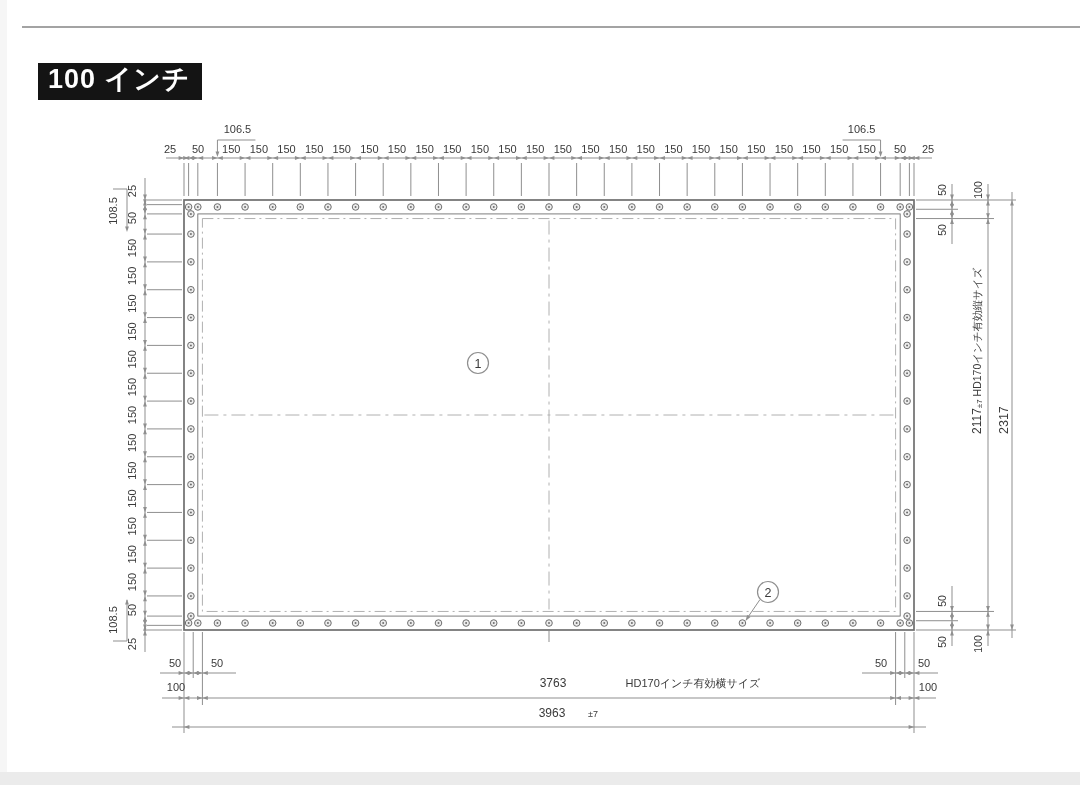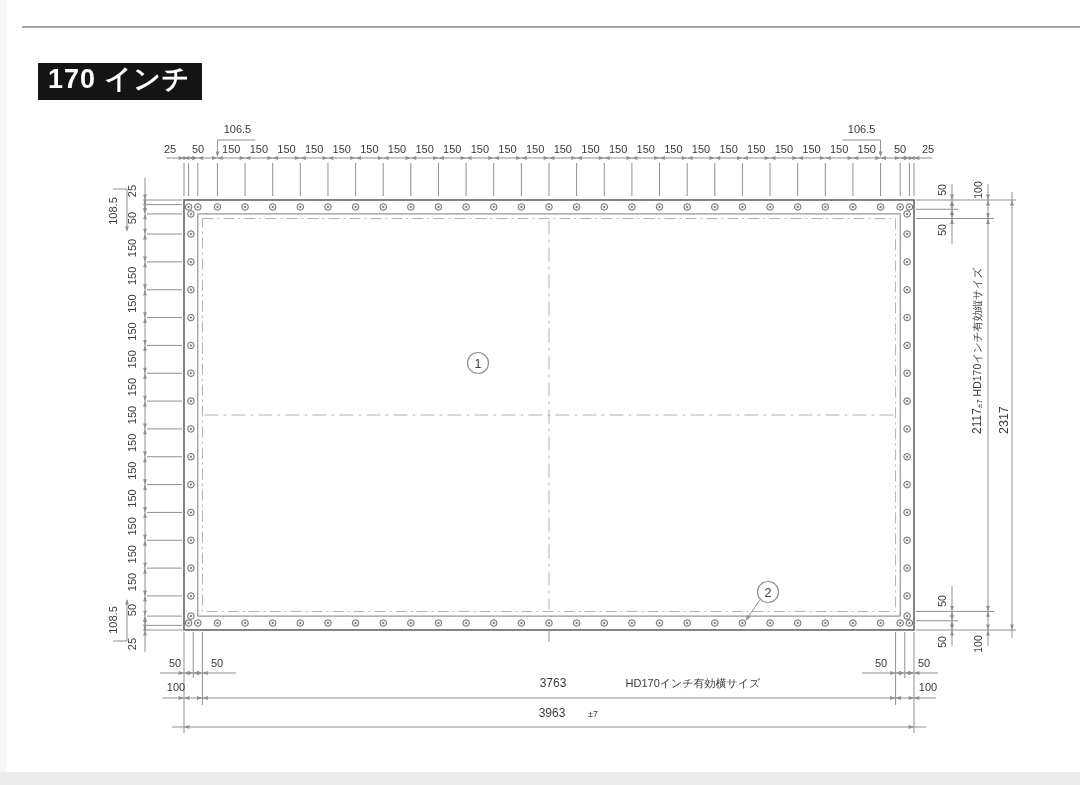--- a/index.html
+++ b/index.html
@@ -14,21 +14,21 @@
   svg{position:absolute;left:0;top:0;}
   svg text{font-family:"Liberation Sans",sans-serif;}
 </style>
 </head>
 <body>
 
 <div class="page">
   <div class="left-strip"></div>
   <div class="top-rule" style="background: rgb(163, 163, 163);"></div>
   <div class="title-block" style="background: rgb(20, 20, 20); color: rgb(255, 255, 255);">
-    <span>170 インチ</span>
+    <span>100 インチ</span>
   </div>
   <svg id="drawing" width="1080" height="785" viewBox="0 0 1080 785">
       <g>
         <rect x="184" y="200" width="730" height="430" fill="#ffffff" stroke="#6f6f6f" stroke-width="1.7"></rect>
         <rect x="197.81529144587435" y="213.91886059559775" width="702.3694171082514" height="402.1622788088045" fill="none" stroke="#6f6f6f" stroke-width="0.9"></rect>
       </g>
       <g>
         <rect x="202.42038859449912" y="218.55848079413033" width="693.1592228110018" height="392.88303841173934" fill="none" stroke="#b0b0b0" stroke-width="1" stroke-dasharray="11 4 2 4"></rect>
       </g>
       <g>

